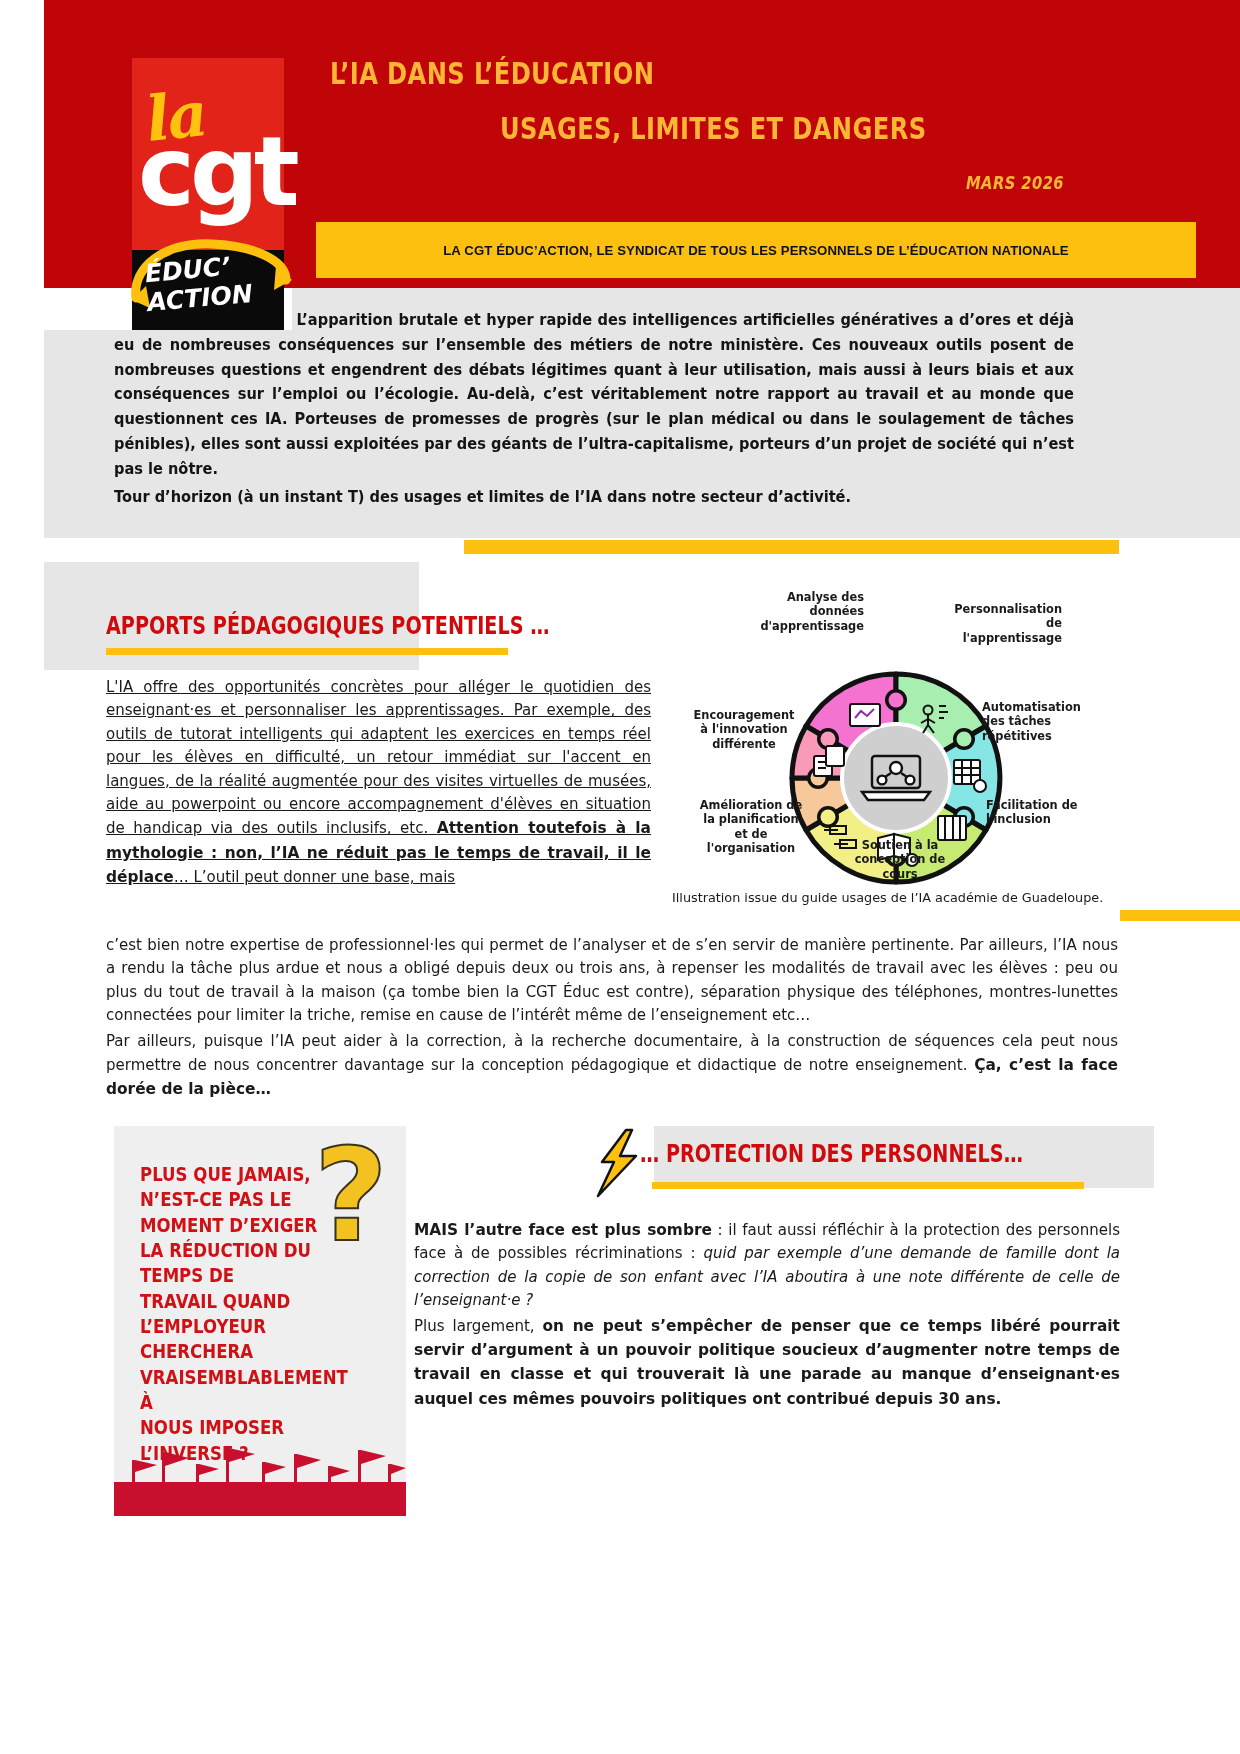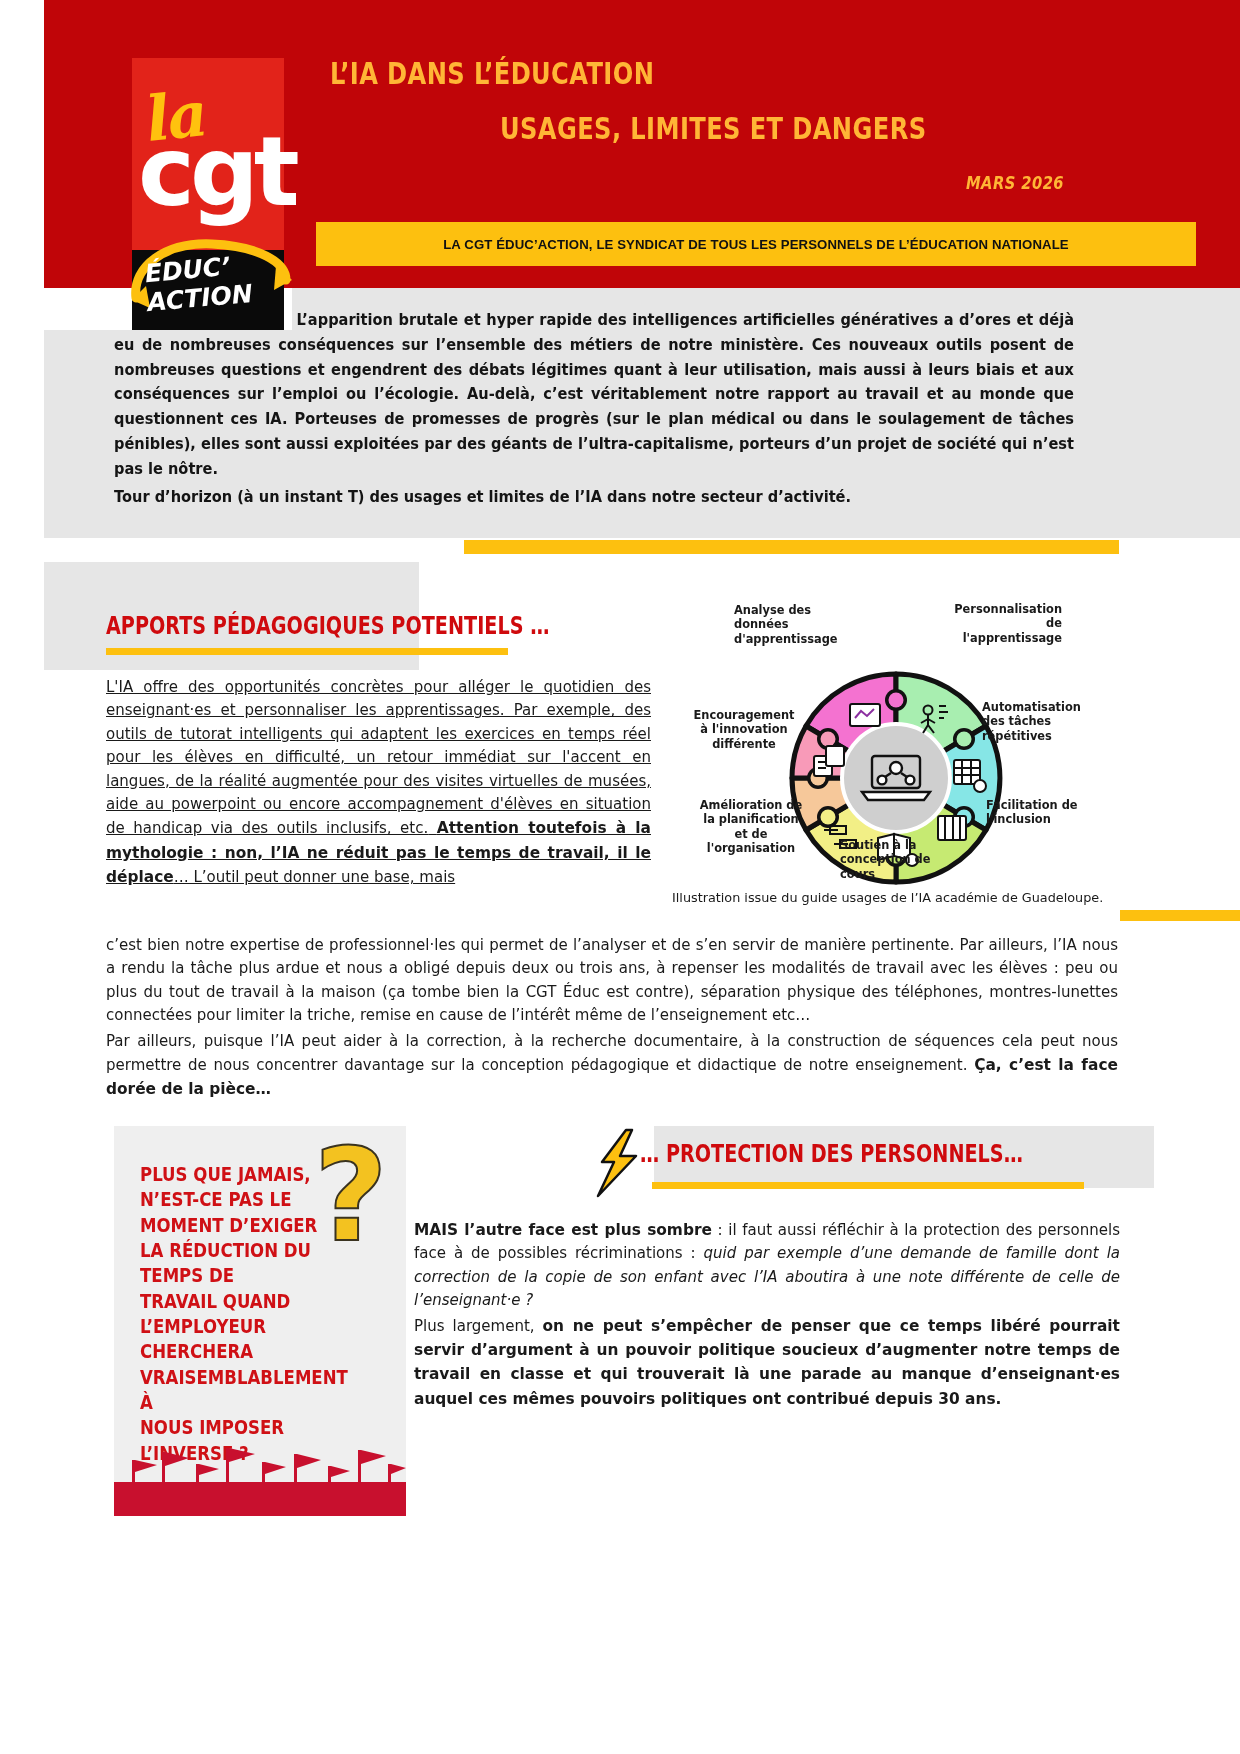--- a/index.html
+++ b/index.html
@@ -66,21 +66,21 @@
     transform: scaleX(0.78); transform-origin: left top;
   }
   .title-date {
     position: absolute; left: 740px; top: 172px; width: 280px; text-align: right;
     font-family: "DejaVu Sans", sans-serif; font-weight: bold; font-style: italic;
     font-size: 18px; color: #ffb636; letter-spacing: 0.5px;
     transform: scaleX(0.82); transform-origin: right top;
   }
 
   .yellow-banner {
-    position: absolute; left: 272px; top: 222px; width: 880px; height: 44px;
+    position: absolute; left: 272px; top: 222px; width: 880px; height: 56px;
     background: #fdc00f; display: flex; align-items: center; justify-content: center;
   }
   .yellow-banner-text {
     font-family: "Liberation Sans", sans-serif; font-weight: bold;
     font-size: 13.2px; color: #111; letter-spacing: 0.1px; text-align: center;
   }
 
   
   .intro-gray {
     position: absolute; left: 0; top: 288px; width: 1240px; height: 250px;
@@ -323,21 +323,21 @@
           <path d="M-58,52 L-72,52 M-48,66 L-62,66"></path>
         </g>
         <g stroke="#111" stroke-width="2" fill="#fff">
           <rect x="-82" y="-22" width="18" height="20" rx="2"></rect>
           <rect x="-70" y="-32" width="18" height="20" rx="2"></rect>
           <path d="M-78,-16 L-70,-16 M-78,-10 L-70,-10" fill="none"></path>
         </g>
       </g>
     </svg>
 
-    <div class="fig-label" style="left:62px; top:33px; width:130px; text-align:left;">
+    <div class="fig-label" style="left:62px; top:20px; width:130px; text-align:right;">
       <div>Analyse des</div>
       <div>données</div>
       <div>d'apprentissage</div>
     </div>
 
     <div class="fig-label" style="left:250px; top:32px; width:140px; text-align:right;">
       <div>Personnalisation</div>
       <div>de</div>
       <div>l'apprentissage</div>
     </div>
@@ -346,21 +346,21 @@
       <div>Automatisation</div>
       <div>des tâches</div>
       <div>répétitives</div>
     </div>
 
     <div class="fig-label" style="left:314px; top:228px; width:120px; text-align:left;">
       <div>Facilitation de</div>
       <div>l'inclusion</div>
     </div>
 
-    <div class="fig-label" style="left:168px; top:268px; width:120px; text-align:left;">
+    <div class="fig-label" style="left:168px; top:268px; width:120px; text-align:center;">
       <div>Soutien à la</div>
       <div>conception de</div>
       <div>cours</div>
     </div>
 
     <div class="fig-label" style="left:18px; top:228px; width:122px; text-align:center;">
       <div>Amélioration de</div>
       <div>la planification</div>
       <div>et de</div>
       <div>l'organisation</div>

